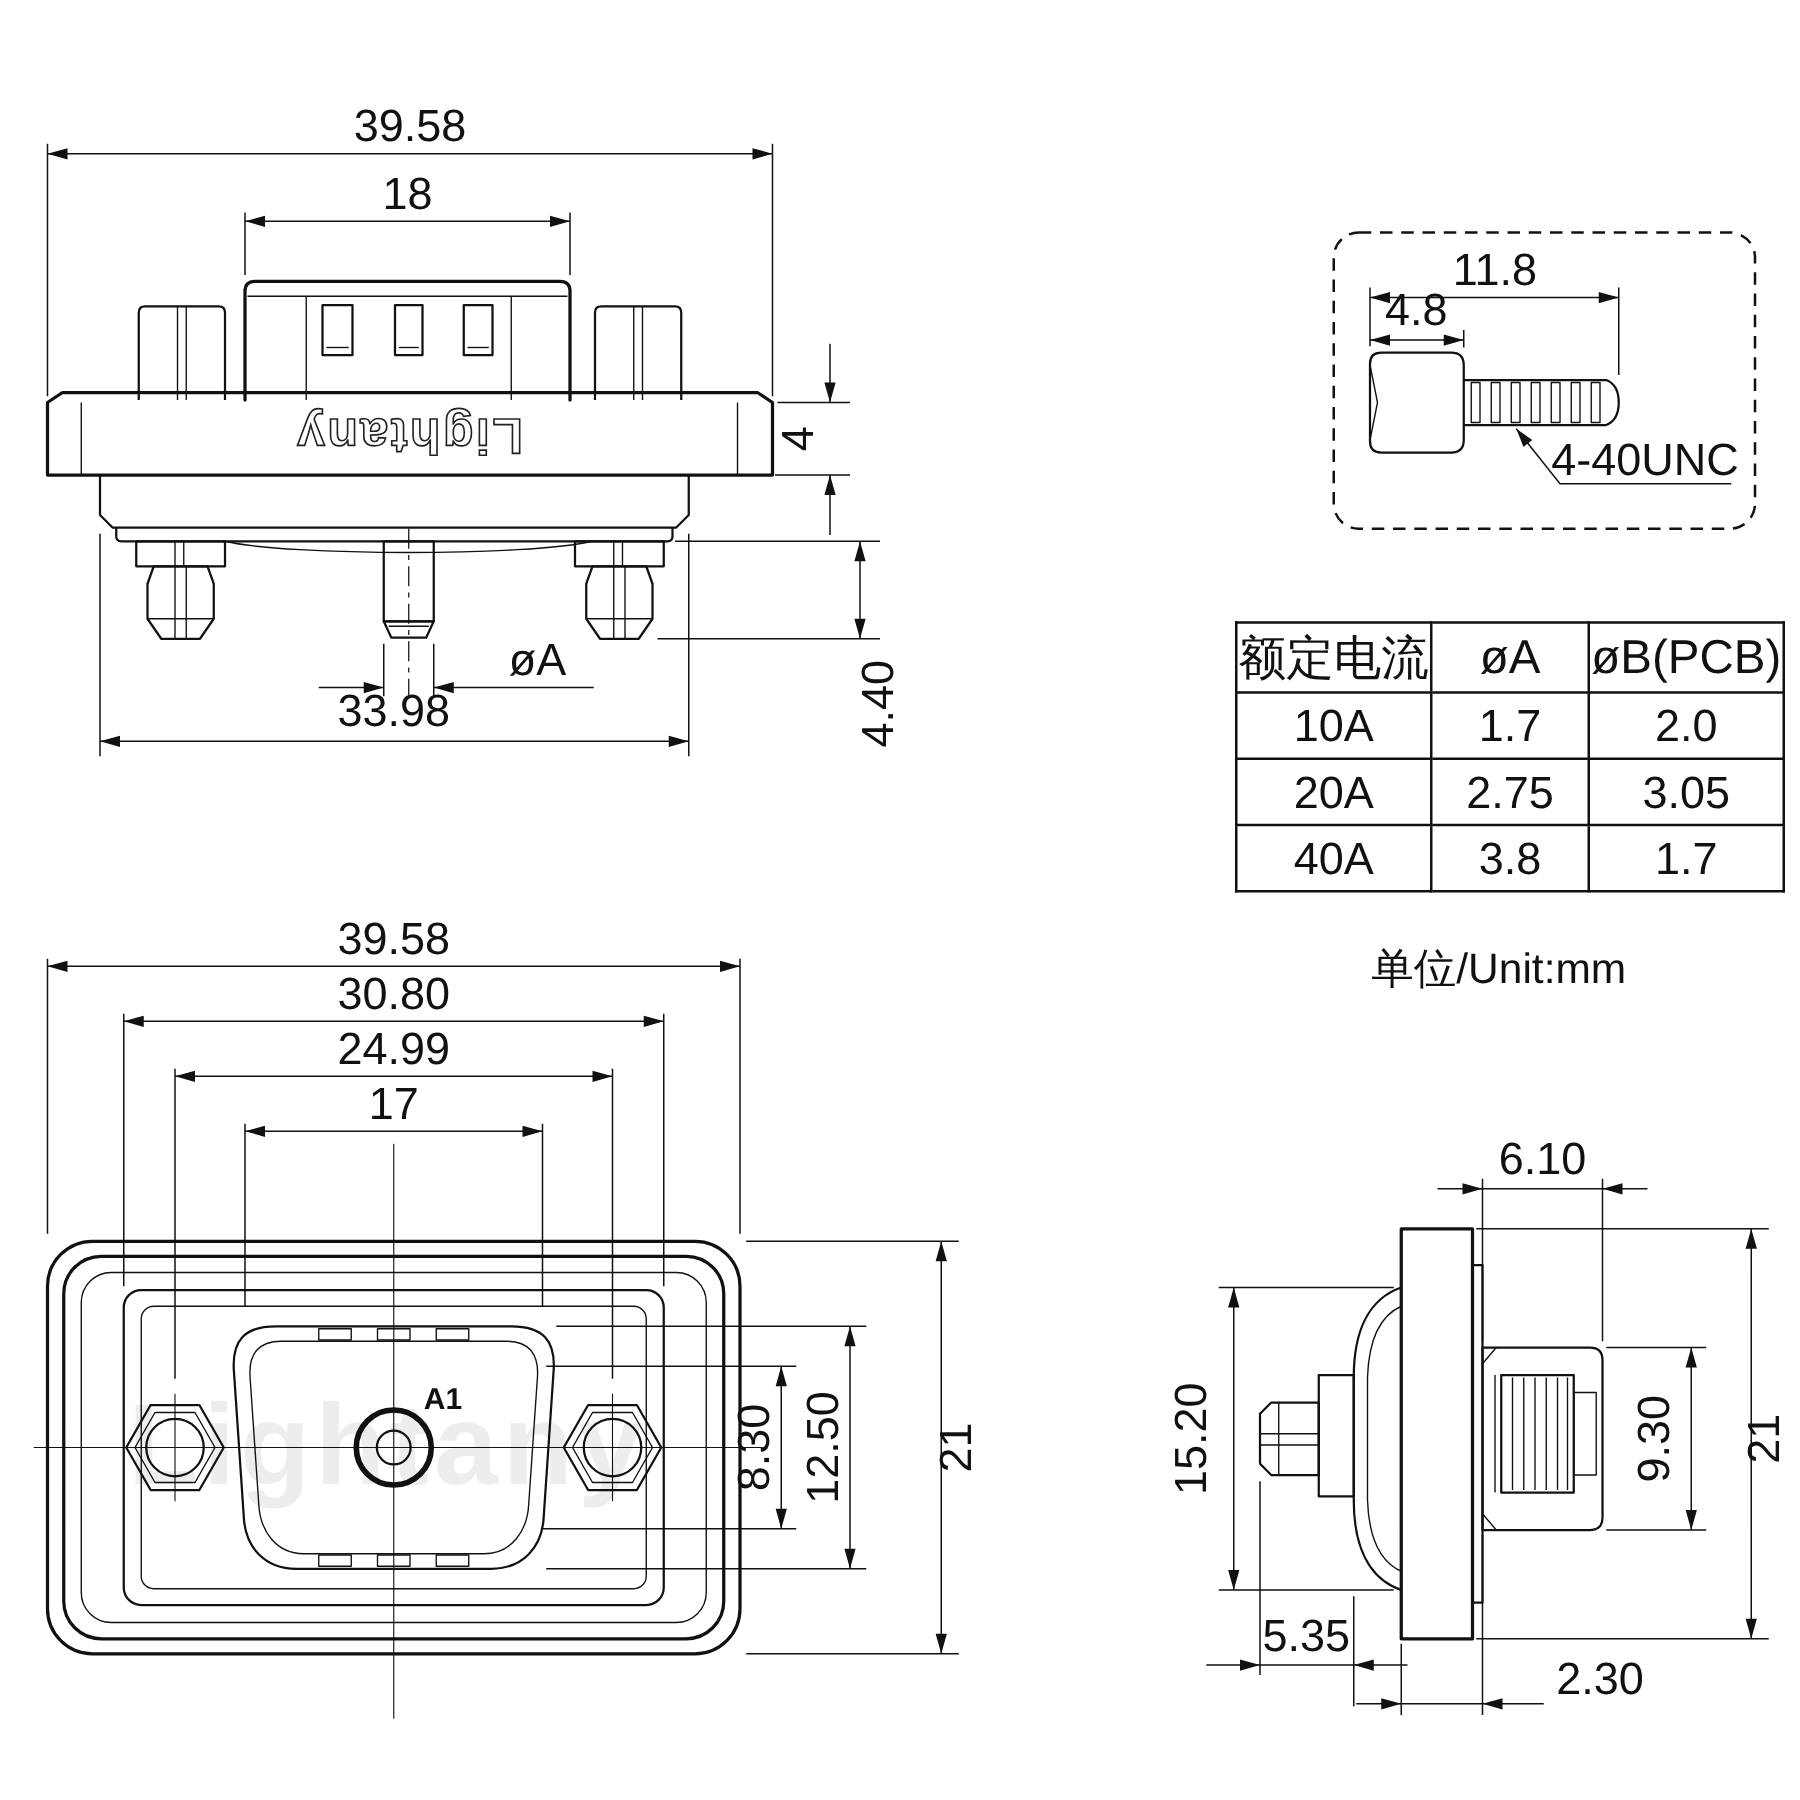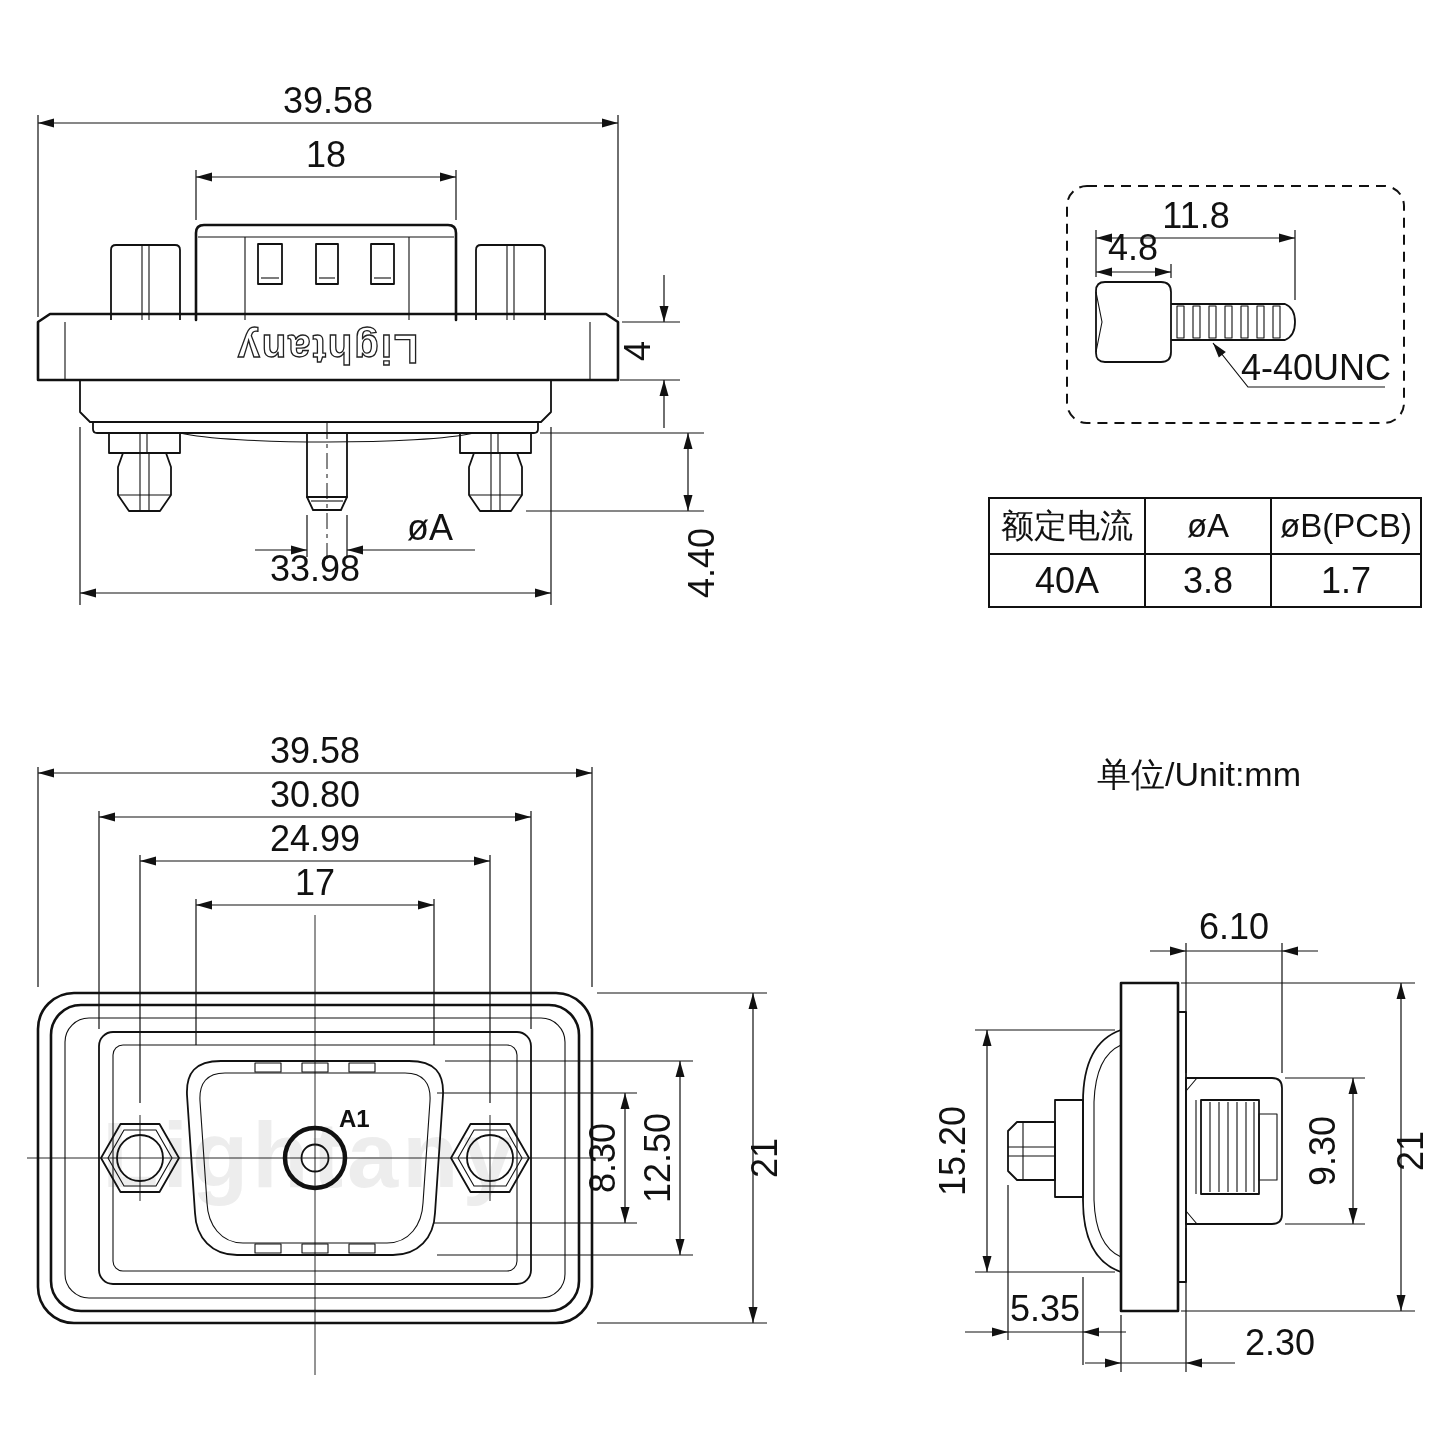--- a/index.html
+++ b/index.html
@@ -14,21 +14,21 @@
   .ctr{fill:none;stroke:#111;stroke-width:1;stroke-dasharray:16 5 4 5}
   .ar{fill:#111;stroke:none}
   text.dt{font-size:36px;fill:#111;font-family:"Liberation Sans","DejaVu Sans",sans-serif}
   text.sm{font-size:24px;font-weight:bold;fill:#111}
   .wm{font-size:92px;letter-spacing:4px;fill:#e4e4e4;opacity:.65;font-weight:bold}
   .logo{font-size:40px;letter-spacing:2px;font-weight:bold;fill:none;stroke:#222;stroke-width:1.3px}
   
   #spec{position:absolute;left:988px;top:497px;border-collapse:collapse;}
   #spec th,#spec td{border:2.5px solid #111;font-weight:normal;text-align:center;
         font-family:"Liberation Sans","DejaVu Sans",sans-serif;}
-  #spec th{font-size:33px;height:52px;}
+  #spec th{font-size:38px;height:52px;}
   #spec td{font-size:36px;height:49px;}
   .c1{width:152px}.c2{width:122px}.c3{width:146px}
   #unit-note{position:absolute;left:988px;top:752px;width:422px;text-align:center;
         font-size:34px;font-family:"Liberation Sans","DejaVu Sans",sans-serif;}
 </style>
 </head>
 <body>
 
 <div id="sheet">
 
@@ -292,20 +292,30 @@
   <table id="spec">
     <thead>
       <tr>
         <th class="c1">额定电流</th>
         <th class="c2">øA</th>
         <th class="c3">øB(PCB)</th>
       </tr>
     </thead>
     <tbody>
       <tr>
+        <td>10A</td>
+        <td>1.7</td>
+        <td>2.0</td>
+      </tr>
+      <tr>
+        <td>20A</td>
+        <td>2.75</td>
+        <td>3.05</td>
+      </tr>
+      <tr>
         <td>40A</td>
         <td>3.8</td>
         <td>1.7</td>
       </tr>
     </tbody>
   </table>
   <div id="unit-note">单位/Unit:mm</div>
 
 </div>
 

